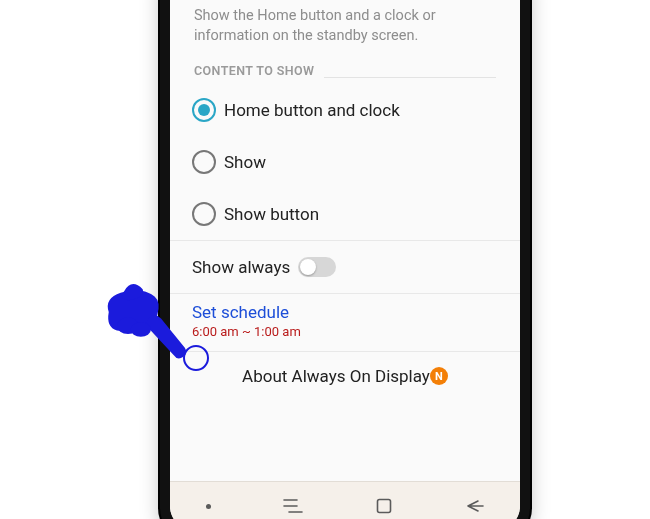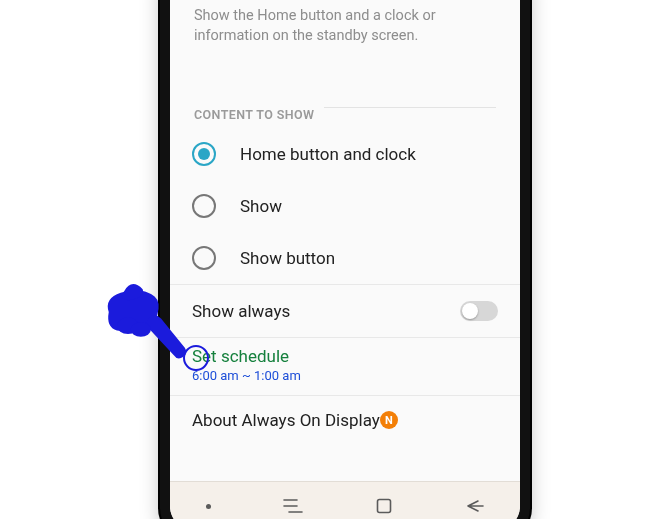--- a/index.html
+++ b/index.html
@@ -44,41 +44,40 @@
     padding-top: 30px;
   }
   .desc {
     padding: 6px 24px 14px 24px;
     color: #8d8d8d;
     font-size: 14.5px;
     line-height: 1.35;
   }
   .section-header {
     display: flex;
-    align-items: flex-start;
+    align-items: flex-end;
     padding: 4px 24px 6px 24px;
     color: #9a9a9a;
     font-size: 12.5px;
     letter-spacing: .4px;
     font-weight: 600;
-    margin-top: 44px;
   }
   .section-header .line {
     flex: 1;
     height: 1px;
     background: #e3e3e3;
     margin-left: 10px;
   }
 
   .row {
     display: flex;
     align-items: center;
     padding: 12px 22px;
     min-height: 28px;
-    gap: 24px;
+    gap: 8px;
   }
   .row + .row { }
   .radio {
     width: 20px; height: 20px;
     border: 2px solid #777;
     border-radius: 50%;
     position: relative;
     flex: 0 0 20px;
   }
   .radio.selected { border-color: #2aa6c6; }
@@ -89,45 +88,45 @@
     background: #2aa6c6;
     border-radius: 50%;
   }
   .row-label {
     font-size: 17px;
     color: #222;
   }
 
   .divider { height: 1px; background: #e8e8e8; margin: 0 0; }
 
-  .row.two-col { justify-content: space-between; }
+  .row.two-col { }
   .switch {
     width: 38px; height: 20px; border-radius: 20px;
     background: #d7d7d7;
     position: relative;
     flex: 0 0 38px;
   }
   .switch::after {
     content: "";
     position: absolute;
     left: 2px; top: 2px;
     width: 16px; height: 16px;
     background: #fff;
     border-radius: 50%;
     box-shadow: 0 1px 2px rgba(0,0,0,.3);
   }
 
   .schedule-block {
     padding: 8px 22px 12px 22px;
   }
-  .schedule-title { font-size: 17px; color: #15803d; }
-  .schedule-sub   { font-size: 13px; color: #1d4ed8; margin-top: 2px; }
+  .schedule-title { font-size: 17px; color: #1d4ed8; }
+  .schedule-sub   { font-size: 13px; color: #b91c1c; margin-top: 2px; }
 
   .about-row {
-    display: flex; align-items: center; justify-content: flex-start;
+    display: flex; align-items: center; justify-content: center;
     padding: 14px 22px;
   }
   .badge {
     width: 18px; height: 18px; border-radius: 50%;
     background: #f37f07;
     color: #fff;
     font-size: 11px;
     font-weight: 700;
     display: flex; align-items: center; justify-content: center;
   }

